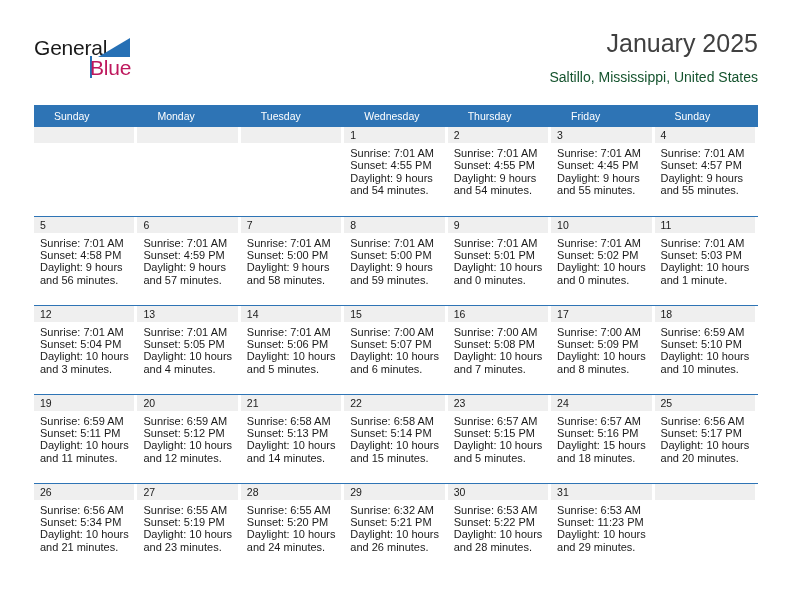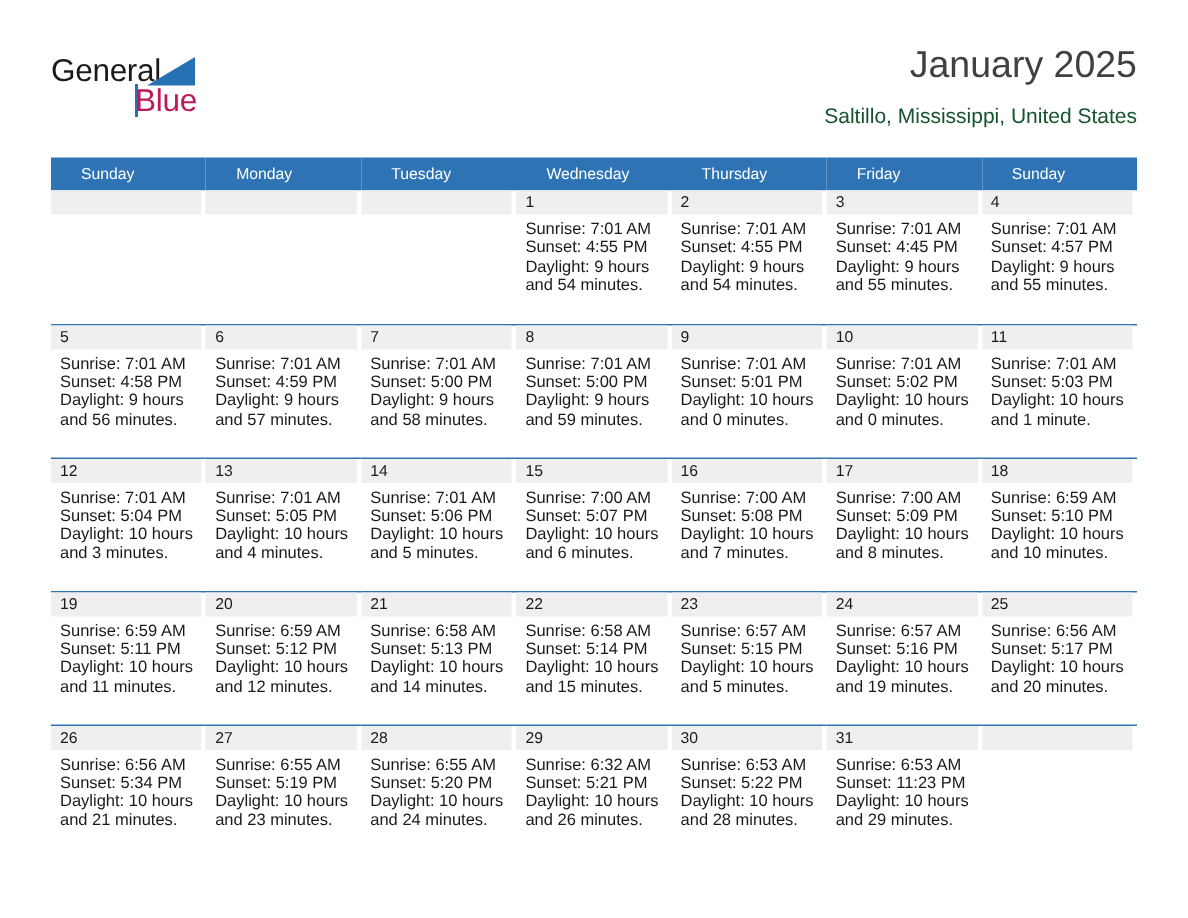--- a/index.html
+++ b/index.html
@@ -440,21 +440,21 @@
                 <div class="wrap">Daylight: 10 hours and 5 minutes.</div>
               </div>
             </div>
           </td>
           <td>
             <div class="cell-inner">
               <div class="daynum">24</div>
               <div class="details">
                 <div>Sunrise: 6:57 AM</div>
                 <div>Sunset: 5:16 PM</div>
-                <div class="wrap">Daylight: 10 hours and 19 minutes.</div>
+                <div class="wrap">Daylight: 15 hours and 18 minutes.</div>
               </div>
             </div>
           </td>
           <td>
             <div class="cell-inner">
               <div class="daynum">25</div>
               <div class="details">
                 <div>Sunrise: 6:56 AM</div>
                 <div>Sunset: 5:17 PM</div>
                 <div class="wrap">Daylight: 10 hours and 20 minutes.</div>

